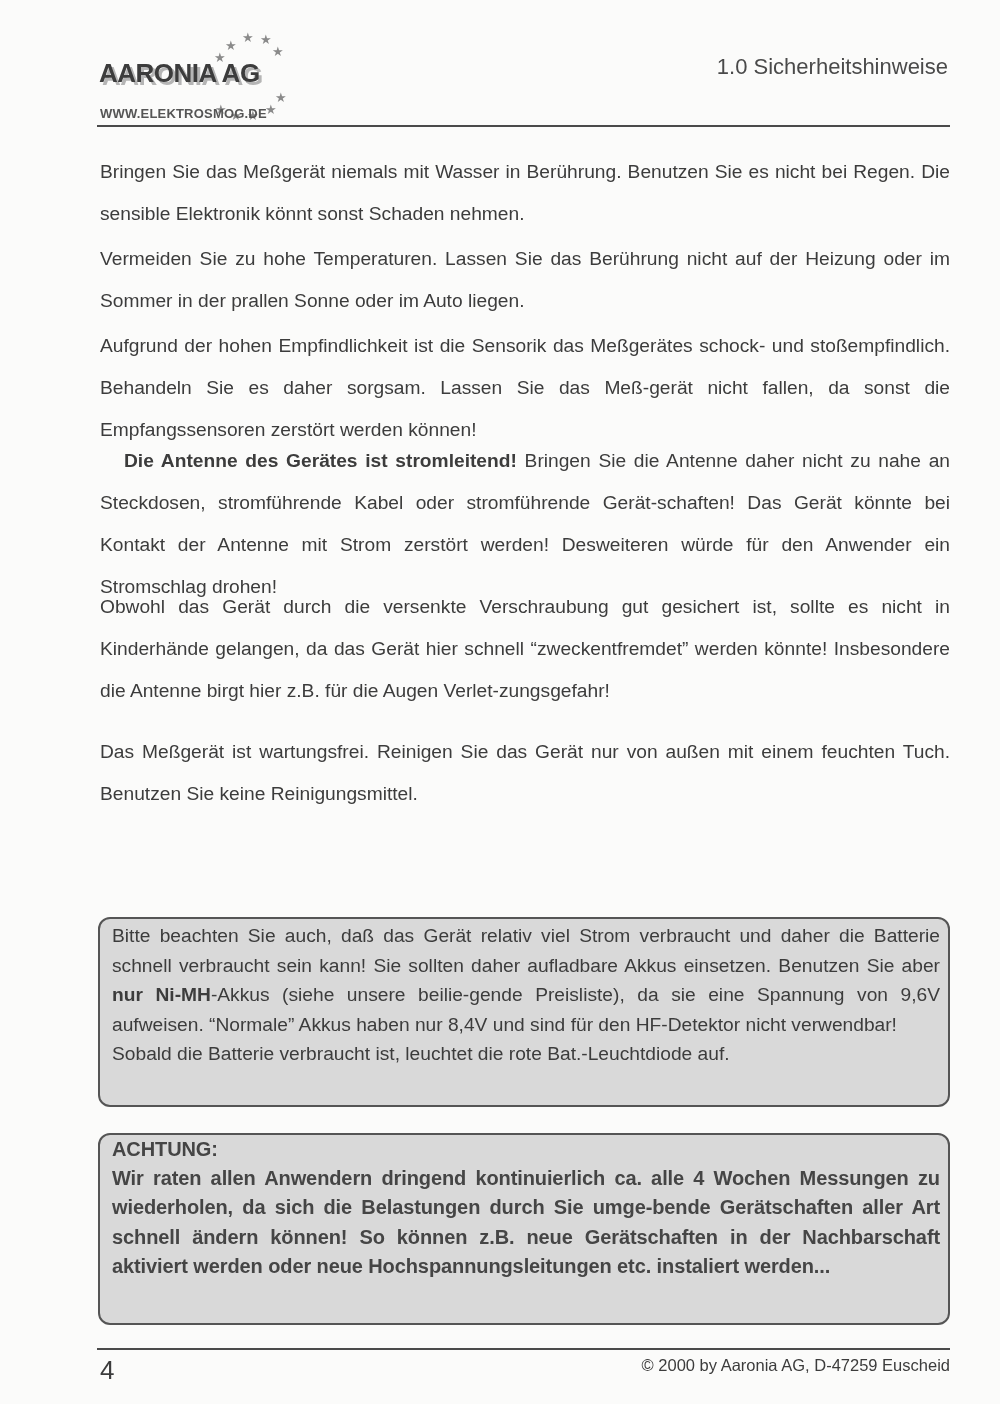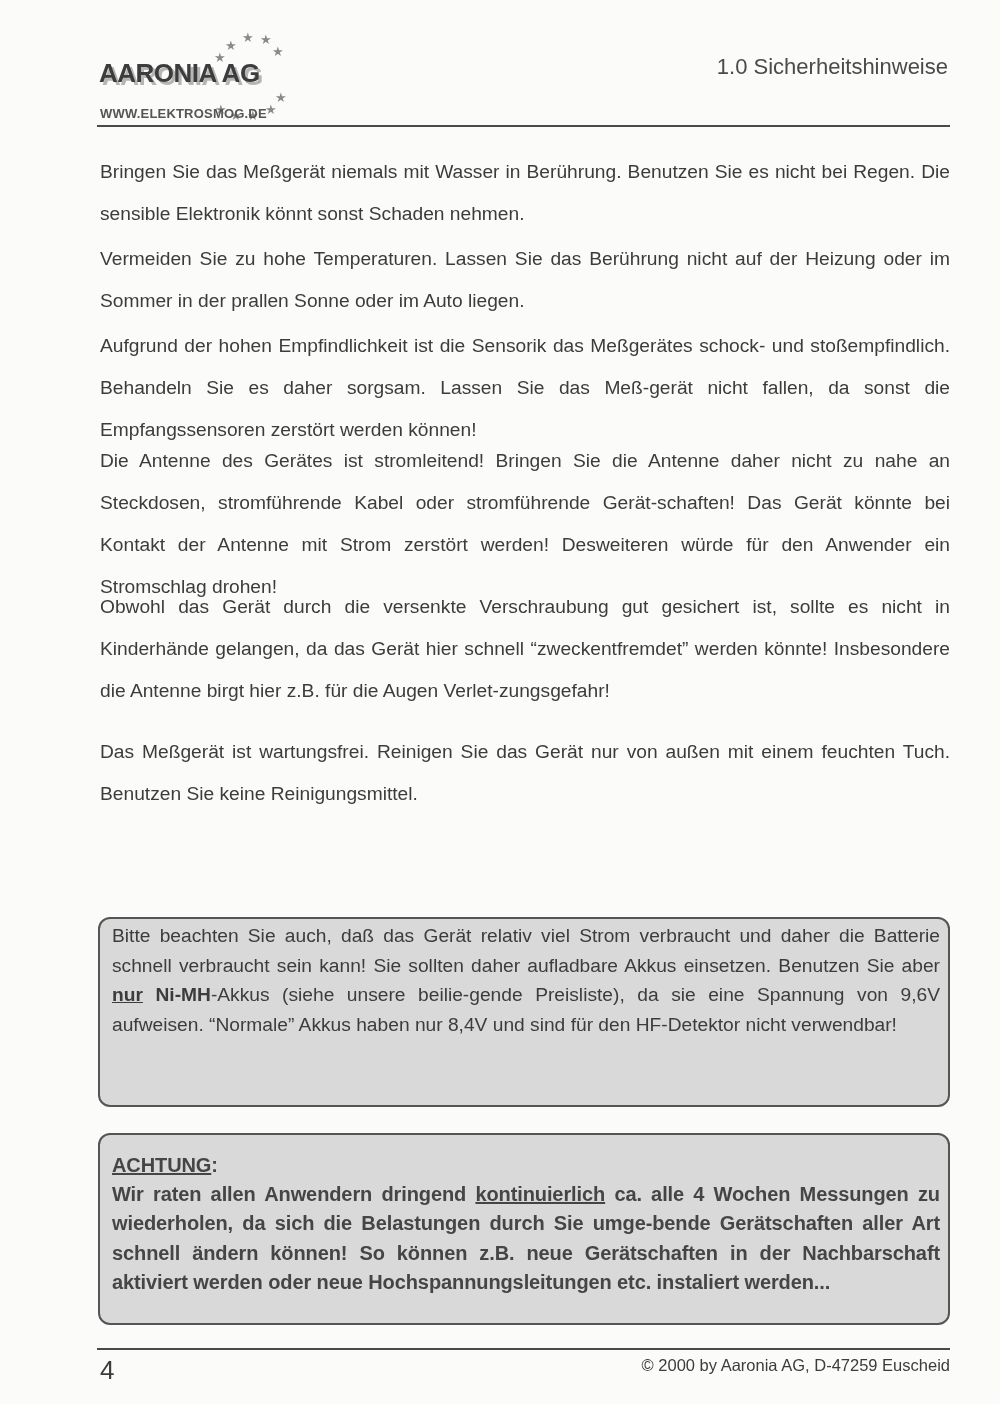--- a/index.html
+++ b/index.html
@@ -23,30 +23,30 @@
     position: absolute; right: 52px; top: 54px; font-size: 22px; color: #4a4a4a;
     font-family: "Liberation Sans", sans-serif;
   }
   .rule { position: absolute; left: 97px; width: 853px; height: 2px; background: #4a4a4a; }
   .rule.top { top: 125px; }
   .rule.bottom { top: 1348px; }
   .para {
     position: absolute; left: 100px; width: 850px; font-size: 19.2px; line-height: 42px;
     text-align: justify; color: #3c3c3c; margin: 0;
   }
-  .para b { font-weight: normal; }
+  .para b { font-weight: bold; margin-left: 24px; }
   .box {
     position: absolute; left: 98px; width: 852px; background: #d9d9d9;
     border: 2px solid #555; border-radius: 12px; box-sizing: border-box;
   }
   .box p { margin: 0; font-size: 19.2px; line-height: 29.5px; text-align: justify; color: #3c3c3c; }
   .box1 { top: 917px; height: 190px; padding: 2px 8px 0 12px; }
-  .box2 { top: 1133px; height: 192px; padding: 16px 8px 0 12px; }
+  .box2 { top: 1133px; height: 192px; padding: 0 8px 0 12px; }
   .box2 p { font-weight: bold; font-size: 20px; line-height: 29.2px; color: #454545; letter-spacing: -0.1px; }
-  .u { text-decoration: underline; }
+  .u { }
   .footer-page { position: absolute; left: 100px; top: 1355px; font-size: 26px; color: #3c3c3c; }
   .footer-copy { position: absolute; right: 50px; top: 1356px; font-size: 16.5px; color: #3c3c3c; }
 </style>
 </head>
 <body>
 
 <div class="logo">
   <svg class="logo-stars" viewBox="0 0 200 95" width="200" height="95">
     <g fill="#8a8a8a">
       <text x="128" y="22" font-size="13" font-family="DejaVu Sans, sans-serif">★</text>
@@ -70,20 +70,21 @@
 
 <p class="para" style="top:151px">Bringen Sie das Meßgerät niemals mit Wasser in Berührung. Benutzen Sie es nicht bei Regen. Die sensible Elektronik könnt sonst Schaden nehmen.</p>
 <p class="para" style="top:238px">Vermeiden Sie zu hohe Temperaturen. Lassen Sie das Berührung nicht auf der Heizung oder im Sommer in der prallen Sonne oder im Auto liegen.</p>
 <p class="para" style="top:325px">Aufgrund der hohen Empfindlichkeit ist die Sensorik das Meßgerätes schock- und stoßempfindlich. Behandeln Sie es daher sorgsam. Lassen Sie das Meß-gerät nicht fallen, da sonst die Empfangssensoren zerstört werden können!</p>
 <p class="para" style="top:440px"><b>Die Antenne des Gerätes ist stromleitend!</b><span> Bringen Sie die Antenne daher nicht zu nahe an Steckdosen, stromführende Kabel oder stromführende Gerät-schaften! Das Gerät könnte bei Kontakt der Antenne mit Strom zerstört werden! Desweiteren würde für den Anwender ein Stromschlag drohen!</span></p>
 <p class="para" style="top:586px">Obwohl das Gerät durch die versenkte Verschraubung gut gesichert ist, sollte es nicht in Kinderhände gelangen, da das Gerät hier schnell “zweckentfremdet” werden könnte! Insbesondere die Antenne birgt hier z.B. für die Augen Verlet-zungsgefahr!</p>
 <p class="para" style="top:731px">Das Meßgerät ist wartungsfrei. Reinigen Sie das Gerät nur von außen mit einem feuchten Tuch. Benutzen Sie keine Reinigungsmittel.</p>
 
 <div class="box box1">
   <p><span>Bitte beachten Sie auch, daß das Gerät relativ viel Strom verbraucht und daher die Batterie schnell verbraucht sein kann! Sie sollten daher aufladbare Akkus einsetzen. Benutzen Sie aber </span><b class="u">nur</b> <b>Ni-MH</b><span>-Akkus (siehe unsere beilie-gende Preisliste), da sie eine Spannung von 9,6V aufweisen. “Normale” Akkus haben nur 8,4V und sind für den HF-Detektor nicht verwendbar!</span></p>
+  <p style="text-align:left">Sobald die Batterie verbraucht ist, leuchtet die rote Bat.-Leuchtdiode auf.</p>
 </div>
 
 <div class="box box2">
   <p><span class="u">ACHTUNG</span><span>:</span></p>
   <p><span>Wir raten allen Anwendern dringend </span><span class="u">kontinuierlich</span><span> ca. alle 4 Wochen Messungen zu wiederholen, da sich die Belastungen durch Sie umge-bende Gerätschaften aller Art schnell ändern können! So können z.B. neue Gerätschaften in der Nachbarschaft aktiviert werden oder neue Hochspannungsleitungen etc. instaliert werden...</span></p>
 </div>
 
 <div class="rule bottom"></div>
 <div class="footer-page">4</div>
 <div class="footer-copy">© 2000 by Aaronia AG, D-47259 Euscheid</div>

